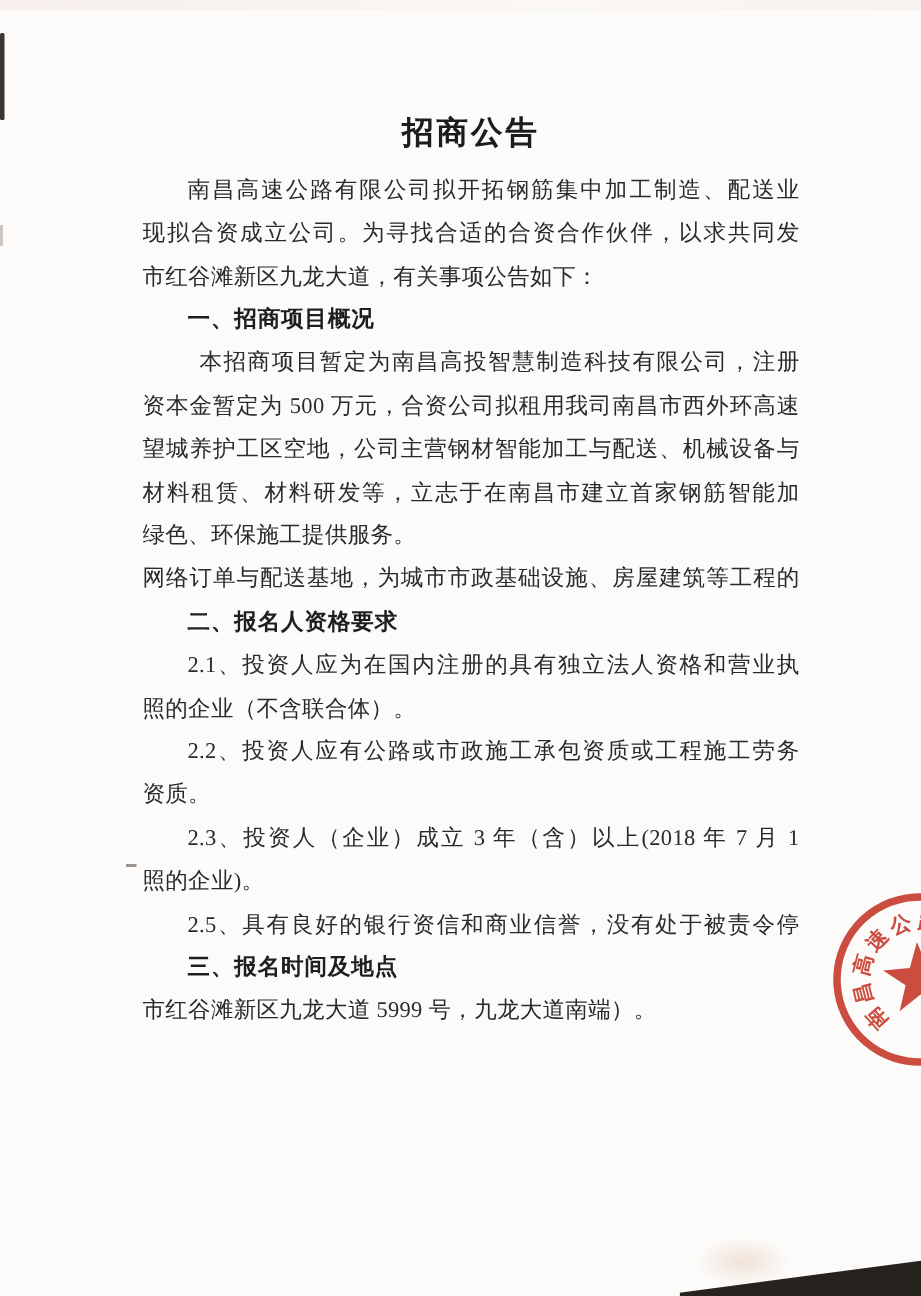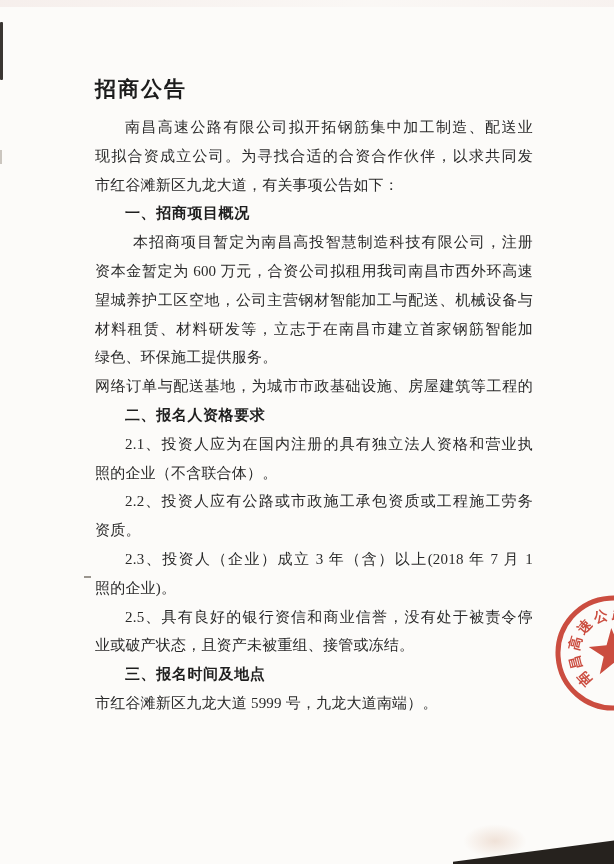--- a/index.html
+++ b/index.html
@@ -12,21 +12,21 @@
     font-family:"Liberation Serif","DejaVu Serif",serif;
     color:#262626;
   }
   
   .top-tint {
     position:absolute; top:0; left:0; width:614px; height:7px;
     background:linear-gradient(90deg, rgba(214,174,168,.16), rgba(228,205,198,.08) 60%, rgba(214,174,168,.12));
   }
   .doc-title {
     position:absolute; top:74px; left:95px; width:438px; height:30px;
-    line-height:30px; text-align:left;
+    line-height:30px; text-align:center;
     font-family:"Liberation Sans","DejaVu Sans",sans-serif;
     font-weight:700; font-size:21px; letter-spacing:2px; color:#1c1c1c;
   }
   .content {
     position:absolute; top:113px; left:95px; width:438px;
   }
   .line {
     height:28.8px; line-height:28.8px;
     font-size:15px; letter-spacing:0.2px;
     white-space:nowrap; color:#2a2a2a;
@@ -87,34 +87,33 @@
   <div class="top-tint"></div>
 
   <div class="doc-title">招商公告</div>
 
   <div class="content" id="content">
       <div class="line p indent full">南昌高速公路有限公司拟开拓钢筋集中加工制造、配送业务，</div>
       <div class="line p full">现拟合资成立公司。为寻找合适的合资合作伙伴，以求共同发展。</div>
       <div class="line p">市红谷滩新区九龙大道，有关事项公告如下：</div>
       <div class="line h indent">一、招商项目概况</div>
       <div class="line p indent2 full">本招商项目暂定为南昌高投智慧制造科技有限公司，注册</div>
-      <div class="line p full">资本金暂定为 600 万元，合资公司拟租用我司南昌市西外环高速</div>
+      <div class="line p full">资本金暂定为 500 万元，合资公司拟租用我司南昌市西外环高速</div>
       <div class="line p full">望城养护工区空地，公司主营钢材智能加工与配送、机械设备与</div>
       <div class="line p full">材料租赁、材料研发等，立志于在南昌市建立首家钢筋智能加工、</div>
       <div class="line p">绿色、环保施工提供服务。</div>
       <div class="line p full">网络订单与配送基地，为城市市政基础设施、房屋建筑等工程的</div>
       <div class="line h indent">二、报名人资格要求</div>
       <div class="line p indent full">2.1、投资人应为在国内注册的具有独立法人资格和营业执</div>
       <div class="line p">照的企业（不含联合体）。</div>
       <div class="line p indent full">2.2、投资人应有公路或市政施工承包资质或工程施工劳务</div>
       <div class="line p">资质。</div>
       <div class="line p indent full">2.3、投资人（企业）成立 3 年（含）以上(2018 年 7 月 1</div>
       <div class="line p">照的企业)。</div>
       <div class="line p indent full">2.5、具有良好的银行资信和商业信誉，没有处于被责令停</div>
-      <div class="line p">业或破产状态，且资产未被重组、接管或冻结。</div>
       <div class="line h indent">三、报名时间及地点</div>
       <div class="line p">市红谷滩新区九龙大道 5999 号，九龙大道南端）。</div>
     </div>
 
   <svg class="seal" viewBox="0 0 122 122">
     <g>
       <circle cx="61" cy="61" r="55" fill="none" stroke="#c93a2c" stroke-width="5"></circle>
       <polygon fill="#c93a2c" points="61,36 66.9,52.9 84.8,53.3 70.5,64.1 75.7,81.2 61,71 46.3,81.2 51.5,64.1 37.2,53.3 55.1,52.9"></polygon>
       <defs>
         <path id="seal-arc" d="M 39.1 87 A 34 34 0 1 1 82.9 87" fill="none"></path>

